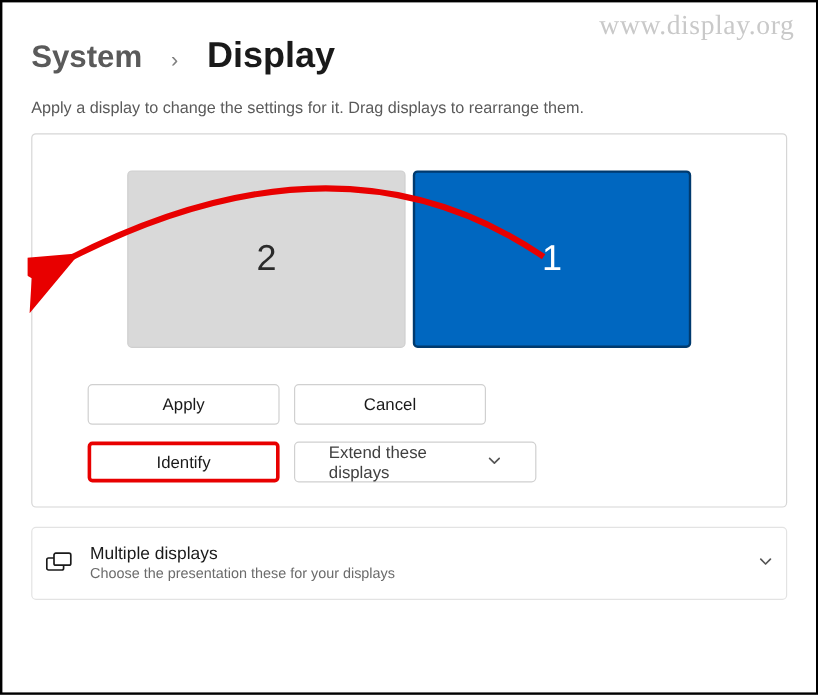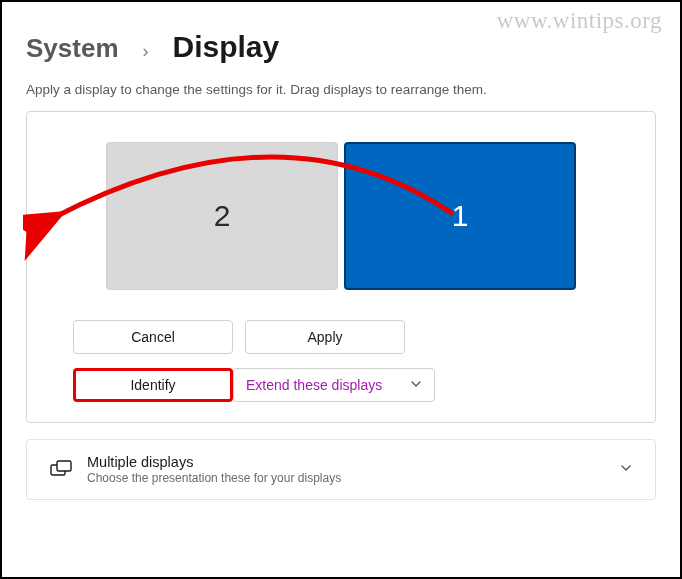--- a/index.html
+++ b/index.html
@@ -82,20 +82,21 @@
     border: 2px solid #003a6e;
   }
   .button-row {
     display: flex;
     gap: 12px;
     margin-left: 22px;
     margin-bottom: 14px;
   }
   .button-row2 {
     display: flex;
+    gap: 12px;
     margin-left: 22px;
     align-items: center;
   }
   .btn {
     border: 1px solid #d0d0d0;
     background: #ffffff;
     border-radius: 4px;
     height: 34px;
     width: 160px;
     font-size: 14px;
@@ -109,36 +110,36 @@
     border: 3px solid #e80000;
     width: 160px;
   }
   .dropdown {
     border: 1px solid #d0d0d0;
     background: #ffffff;
     border-radius: 4px;
     height: 34px;
     width: 202px;
     font-size: 14px;
-    color: #a21caf;
+    color: #404040;
     display: flex;
     align-items: center;
     justify-content: space-between;
-    padding: 0 12px;
+    padding: 0 28px;
     cursor: pointer;
   }
   .dropdown .chev {
     font-size: 12px;
     color: #555;
   }
   .section-row {
     margin-top: 16px;
     border: 1px solid #e3e3e3;
     border-radius: 4px;
-    padding: 14px 22px;
+    padding: 14px 10px;
     display: flex;
     align-items: center;
     gap: 14px;
     cursor: pointer;
   }
   .section-row .ico {
     width: 24px;
     height: 24px;
     flex-shrink: 0;
     display: flex;
@@ -164,21 +165,21 @@
     left: -28px;
     top: 6px;
     width: 500px;
     height: 170px;
     pointer-events: none;
   }
 </style>
 </head>
 <body>
 
-<div class="watermark">www.wintips.org</div>
+<div class="watermark">www.display.org</div>
 
 <div class="breadcrumb">
   <span class="parent">System</span>
   <span class="chevron">›</span>
   <span class="current">Display</span>
 </div>
 
 <div class="subtitle">Apply a display to change the settings for it. Drag displays to rearrange them.</div>
 
 <div class="display-panel">
@@ -195,22 +196,22 @@
       <defs>
         <marker id="arrowhead" markerWidth="14" markerHeight="12" refX="3" refY="6" orient="auto">
           <path d="M12,1 L0,6 L12,11 L9,6 Z" fill="#e80000"></path>
         </marker>
       </defs>
       <path d="M 430 78 Q 260 -38 30 82" stroke="#e80000" stroke-width="5" fill="none" marker-end="url(#arrowhead)"></path>
     </svg>
   </div>
 
   <div class="button-row">
+    <button class="btn">Apply</button>
     <button class="btn">Cancel</button>
-    <button class="btn">Apply</button>
   </div>
 
   <div class="button-row2">
     <button class="btn highlight">Identify</button>
     <div class="dropdown">
       <span>Extend these displays</span>
       <span class="chev">
         <svg width="12" height="12" viewBox="0 0 12 12">
             <path d="M2 4 L6 8 L10 4" stroke="#555" stroke-width="1.4" fill="none" stroke-linecap="round" stroke-linejoin="round"></path>
           </svg>

